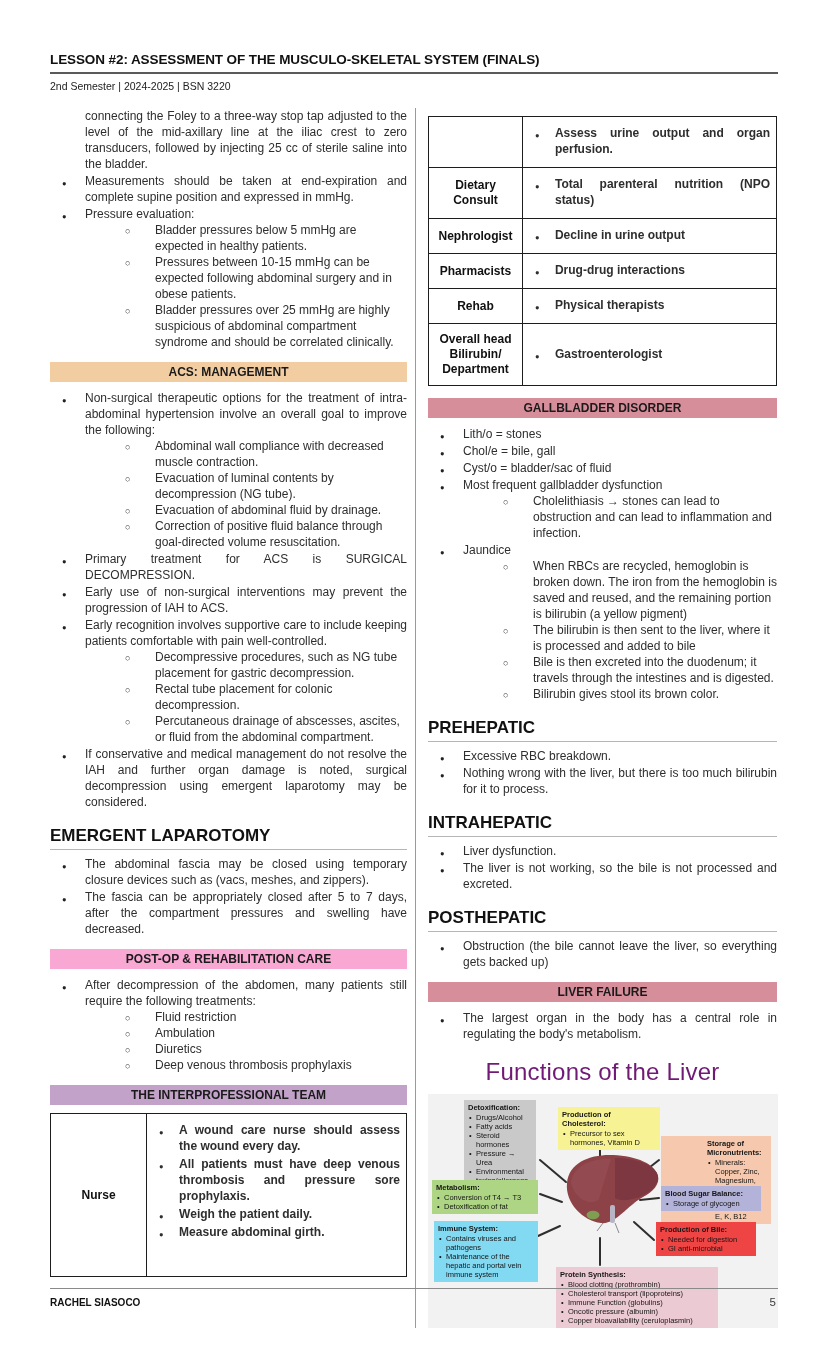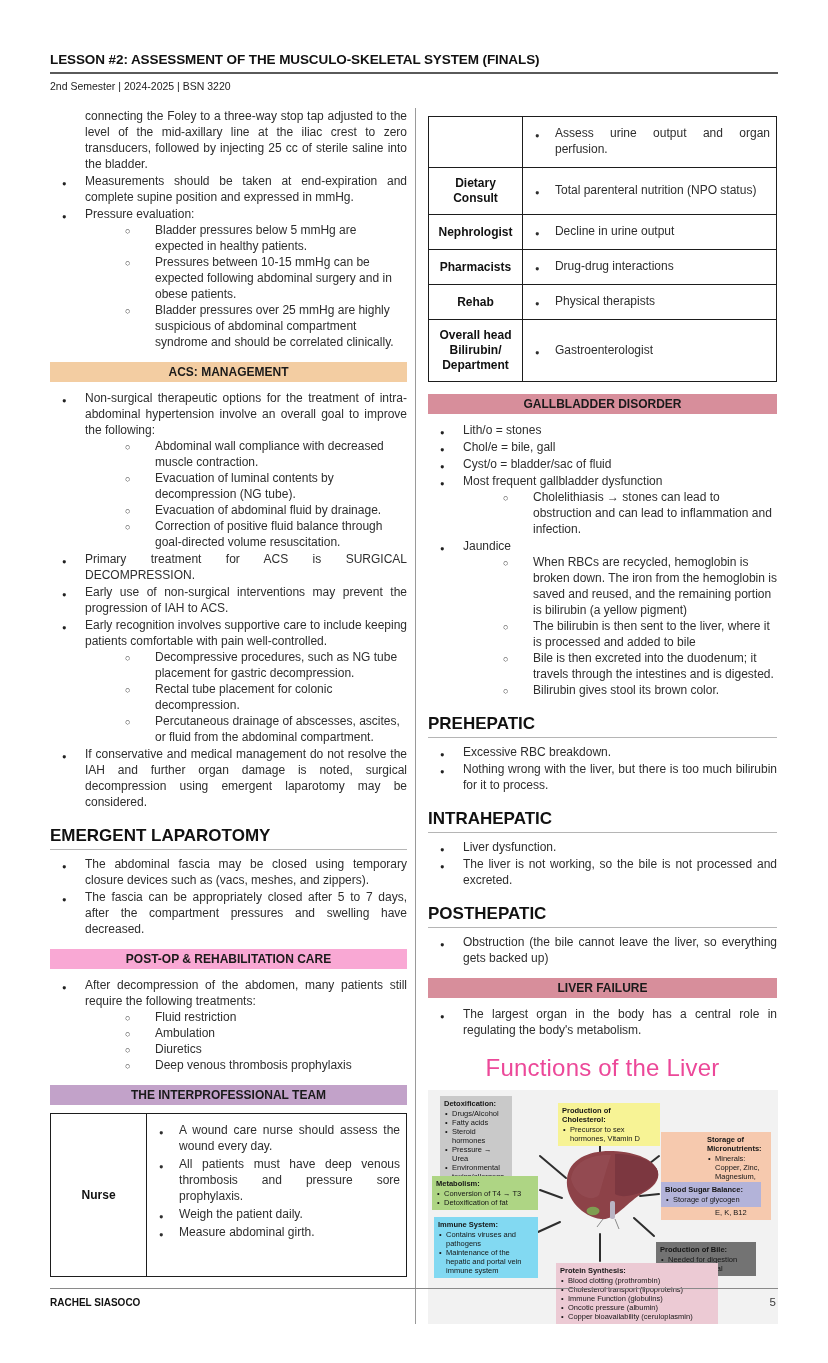--- a/index.html
+++ b/index.html
@@ -34,33 +34,33 @@
     margin:12px 0 8px; padding:3px 0; text-align:center;
     font-weight:bold; font-size:12px; color:#1a1a1a;
   }
   
   .subheading {
     font-weight:bold; font-size:17px; color:#111;
     margin:16px 0 6px; padding-bottom:3px; border-bottom:1px solid #b5b5b5;
   }
   
   table.role-table { width:100%; border-collapse:collapse; margin:8px 0 6px; }
-  table.role-table td { border:1.5px solid #1d1d1d; vertical-align:middle; }
+  table.role-table td { border:1.5px solid #1d1d1d; vertical-align:middle;font-weight:bold; }
   td.role-cell {
     width:27%; text-align:center; font-weight:bold; font-size:12px;
     padding:8px 4px; line-height:15px; color:#111;
   }
   td.items-cell { vertical-align:top; padding:8px 6px 8px 2px; }
   td.items-cell ul { list-style:none; font-size:12px; line-height:16px; }
   td.items-cell li { position:relative; padding-left:30px; margin-bottom:2px; text-align:justify; }
   td.items-cell li::before { content:"●"; position:absolute; left:10px; top:3px; font-size:7.5px; }
   table.team-table td.items-cell { padding-bottom:34px; }
   
   .diagram { margin-top:16px; }
-  .diagram-title { text-align:center; font-size:24px; color:#ec4899; font-weight:400; margin-bottom:8px; letter-spacing:0.2px; }
+  .diagram-title { text-align:center; font-size:24px; color:#701a75; font-weight:400; margin-bottom:8px; letter-spacing:0.2px; }
   .diagram-canvas { position:relative; width:350px; height:234px; }
   .dbox { position:absolute; padding:3px 4px; font-size:7.5px; line-height:9px; color:#161616; }
   .dbox .dbox-title { font-weight:bold; }
   .dbox ul { list-style:none; margin-top:1px; }
   .dbox li { position:relative; padding-left:8px; }
   .dbox li::before { content:"•"; position:absolute; left:1px; top:0; }
   .connectors, .liver-art { position:absolute; left:0; top:0; }
   
   .footer-rule { position:absolute; left:50px; right:50px; top:1288px; border-top:1.5px solid #8a8a8a; }
   .footer-author { position:absolute; left:50px; top:1297px; font-size:10px; font-weight:bold; color:#111; }
@@ -253,21 +253,21 @@
 
           <svg class="liver-art" style="left:135px; top:55px;" width="100" height="90" viewBox="0 0 100 90">
             <path d="M4 34 C6 13 28 5 50 6 C74 7 92 15 95 27 C97 35 90 43 80 48 C64 57 52 76 38 74 C20 72 2 54 4 34 Z" fill="#8d4248"></path>
             <path d="M52 9 C75 9 93 17 95 27 C96 34 90 41 81 46 C70 51 58 53 52 49 Z" fill="#7c3740"></path>
             <path d="M8 34 C10 17 28 9 48 10 C44 22 40 36 36 50 C28 58 12 50 8 34 Z" fill="#99525a" opacity="0.55"></path>
             <ellipse cx="30" cy="66" rx="6.5" ry="4.2" fill="#7f9e52"></ellipse>
             <rect x="47" y="56" width="5" height="18" rx="2" fill="#b9b4c4"></rect>
             <path d="M40 74 L34 82 M52 74 L56 84" stroke="#8a8a8a" stroke-width="1"></path>
           </svg>
 
-          <div class="dbox" style="left: 12px; top: 6px; width: 72px; background-color: rgb(201, 201, 201);">
+          <div class="dbox" style="left: 36px; top: 6px; width: 72px; background-color: rgb(201, 201, 201);">
             <div class="dbox-title">Detoxification:</div>
             <ul>
                 <li>Drugs/Alcohol</li>
                 <li>Fatty acids</li>
                 <li>Steroid hormones</li>
                 <li>Pressure → Urea</li>
                 <li>Environmental toxins/allergens</li>
               </ul>
           </div>
 
@@ -302,21 +302,21 @@
           </div>
 
           <div class="dbox" style="left: 6px; top: 127px; width: 104px; background-color: rgb(130, 217, 242);">
             <div class="dbox-title">Immune System:</div>
             <ul>
                 <li>Contains viruses and pathogens</li>
                 <li>Maintenance of the hepatic and portal vein immune system</li>
               </ul>
           </div>
 
-          <div class="dbox" style="left: 228px; top: 152px; width: 100px; background-color: #737373;">
+          <div class="dbox" style="left: 228px; top: 128px; width: 100px; background-color: #ef4444;">
             <div class="dbox-title">Production of Bile:</div>
             <ul>
                 <li>Needed for digestion</li>
                 <li>GI anti-microbial</li>
               </ul>
           </div>
 
           <div class="dbox" style="left: 128px; top: 173px; width: 162px; background-color: rgb(236, 202, 212);">
             <div class="dbox-title">Protein Synthesis:</div>
             <ul>

